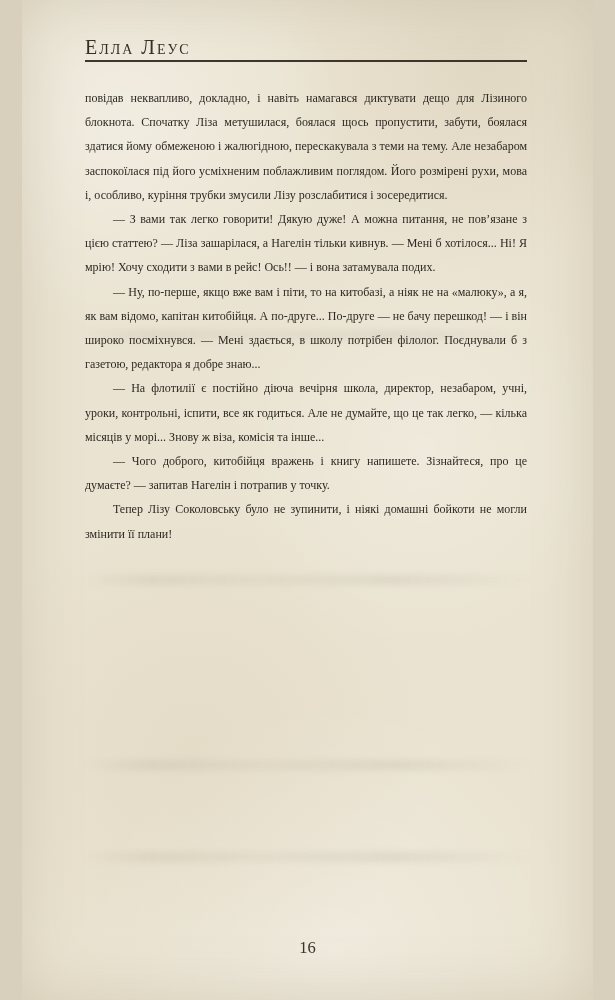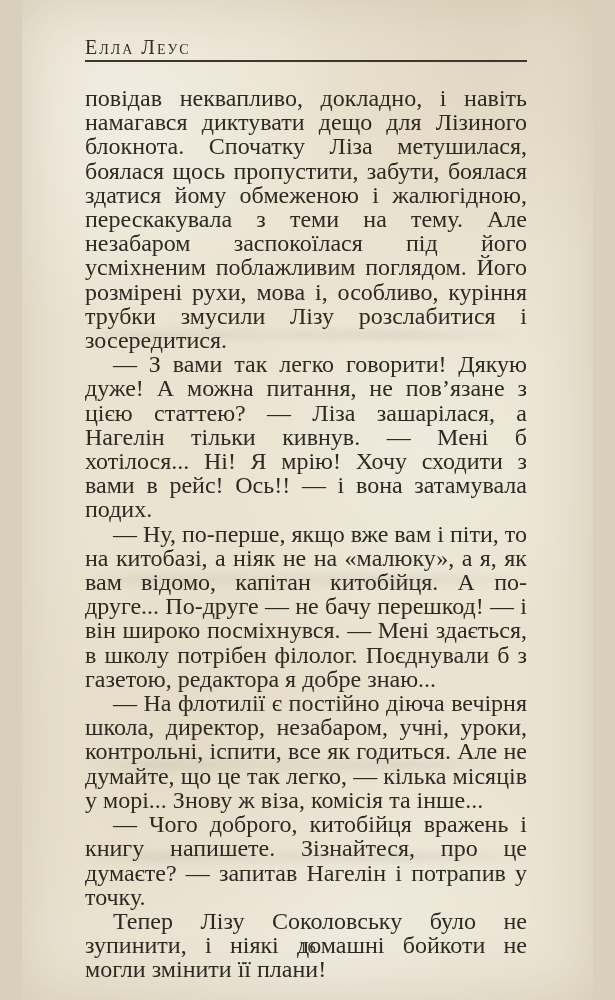--- a/index.html
+++ b/index.html
@@ -57,21 +57,21 @@
     letter-spacing: 2px;
     color: #332e26;
   }
   .head-rule {
     border: none;
     border-top: 2px solid #3c362c;
     margin: 2px 0 0 0;
   }
   .body-text {
     margin-top: 24px;
-    font-size: 24px;
+    font-size: 12px;
     line-height: 24.2px;
     text-align: justify;
   }
   .body-text p {
     margin: 0;
     text-indent: 28px;
   }
   .body-text p.no-indent {
     text-indent: 0;
   }

